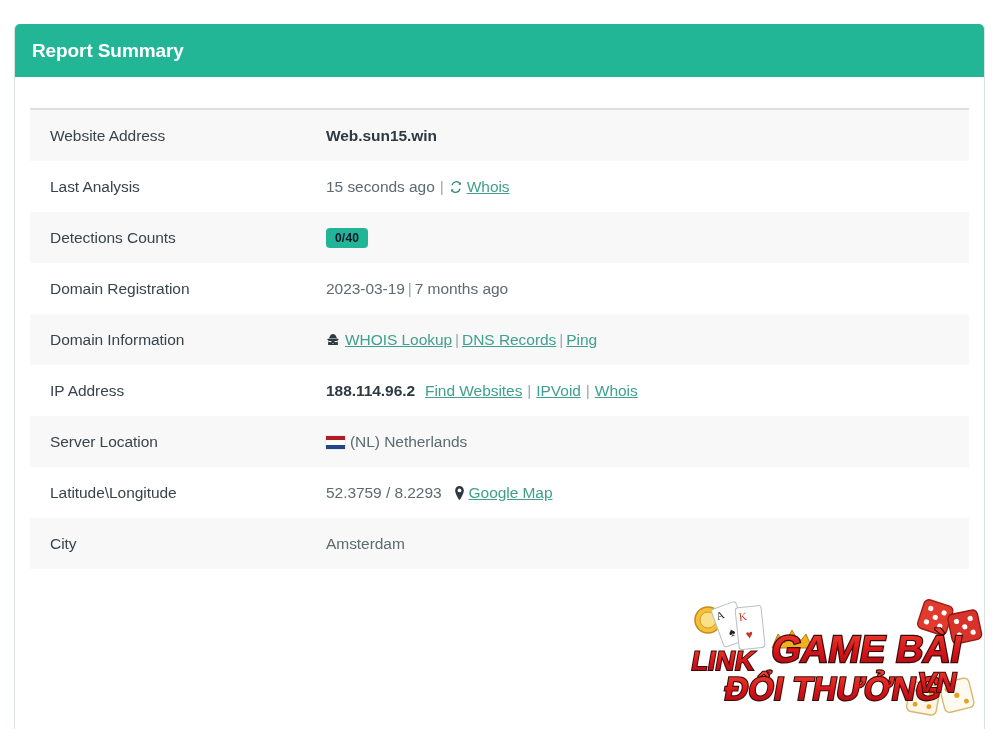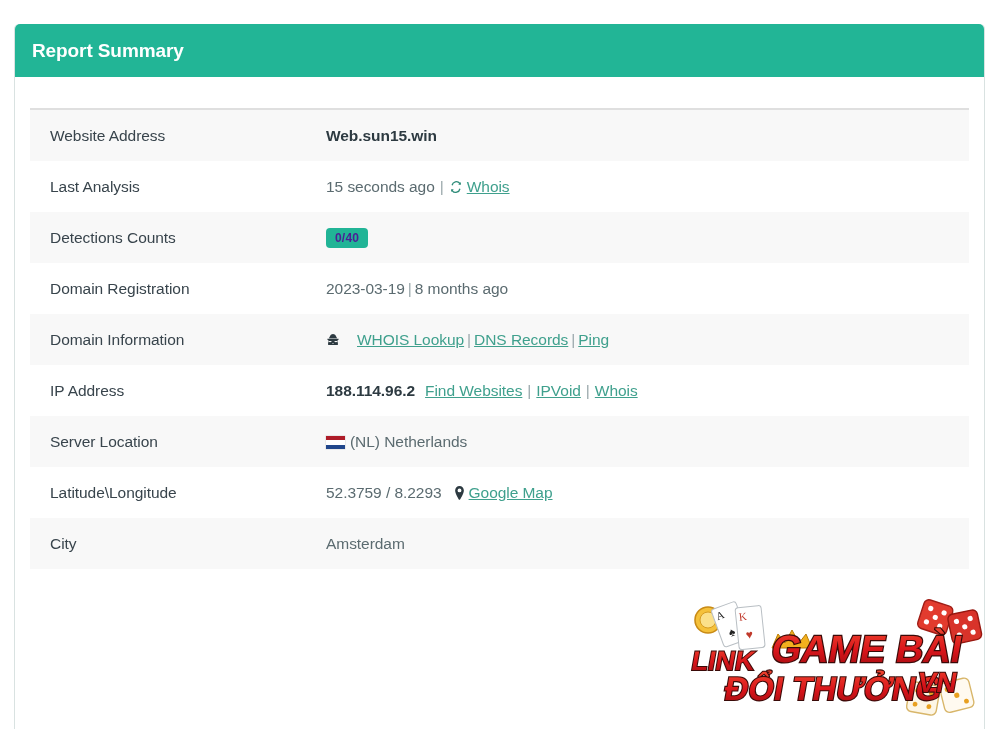--- a/index.html
+++ b/index.html
@@ -113,21 +113,21 @@
   a.link {
     color: #3fa08d;
     text-decoration: underline;
     cursor: pointer;
   }
 
   
   .badge {
     display: inline-block;
     background: #21b496;
-    color: #4c1d95;
+    color: #0f172a;
     font-size: 12px;
     font-weight: bold;
     padding: 4px 9px 4px 9px;
     border-radius: 4px;
     line-height: 1;
     letter-spacing: 0.2px;
     vertical-align: middle;
   }
 
   
@@ -200,30 +200,30 @@
           <tr class="odd">
             <td class="label">Detections Counts</td>
             <td class="value">
               <span class="badge">0/40</span>
             </td>
           </tr>
 
           <tr>
             <td class="label">Domain Registration</td>
             <td class="value">
-              <span class="val-plain">2023-03-19</span><span class="sep-tight">|</span><span class="val-plain">8 months ago</span>
+              <span class="val-plain">2023-03-19</span><span class="sep-tight">|</span><span class="val-plain">7 months ago</span>
             </td>
           </tr>
 
           <tr class="odd">
             <td class="label">Domain Information</td>
             <td class="value">
               <span class="icon icon-spy"><svg width="14" height="14" viewBox="0 0 16 16">
                     <path fill="#2d3a41" d="M8 1.2c-1.5 0-2.6.9-3.3 2.1L3.3 5.9h9.4l-1.4-2.6C10.6 2.1 9.5 1.2 8 1.2zM2.1 6.5c-.6 0-.9.6-.5 1l1.3 1.1-.6 4c-.1.6.3 1.1.9 1.1h9.6c.6 0 1-.5.9-1.1l-.6-4 1.3-1.1c.4-.4.1-1-.5-1zm2.6 2.6c.6 0 1.3.2 1.8.5.2.1.2.4 0 .5-.5.3-1.2.5-1.8.5-.7 0-1.3-.2-1.8-.5-.2-.1-.2-.4 0-.5.5-.3 1.1-.5 1.8-.5zm6.6 0c.7 0 1.3.2 1.8.5.2.1.2.4 0 .5-.5.3-1.1.5-1.8.5-.6 0-1.3-.2-1.8-.5-.2-.1-.2-.4 0-.5.5-.3 1.2-.5 1.8-.5zM8 11.3c.5 0 1 .2 1 .5s-.5.5-1 .5-1-.2-1-.5.5-.5 1-.5z"></path>
-                  </svg></span><a class="link" style="margin-left:17px;">WHOIS Lookup</a><span class="sep-tight">|</span><a class="link">DNS Records</a><span class="sep-tight">|</span><a class="link">Ping</a>
+                  </svg></span><a class="link" style="margin-left:5px;">WHOIS Lookup</a><span class="sep-tight">|</span><a class="link">DNS Records</a><span class="sep-tight">|</span><a class="link">Ping</a>
             </td>
           </tr>
 
           <tr>
             <td class="label">IP Address</td>
             <td class="value">
               <span class="val-strong">188.114.96.2</span><a class="link" style="margin-left:10px;">Find Websites</a><span class="sep">|</span><a class="link">IPVoid</a><span class="sep">|</span><a class="link">Whois</a>
             </td>
           </tr>
 

